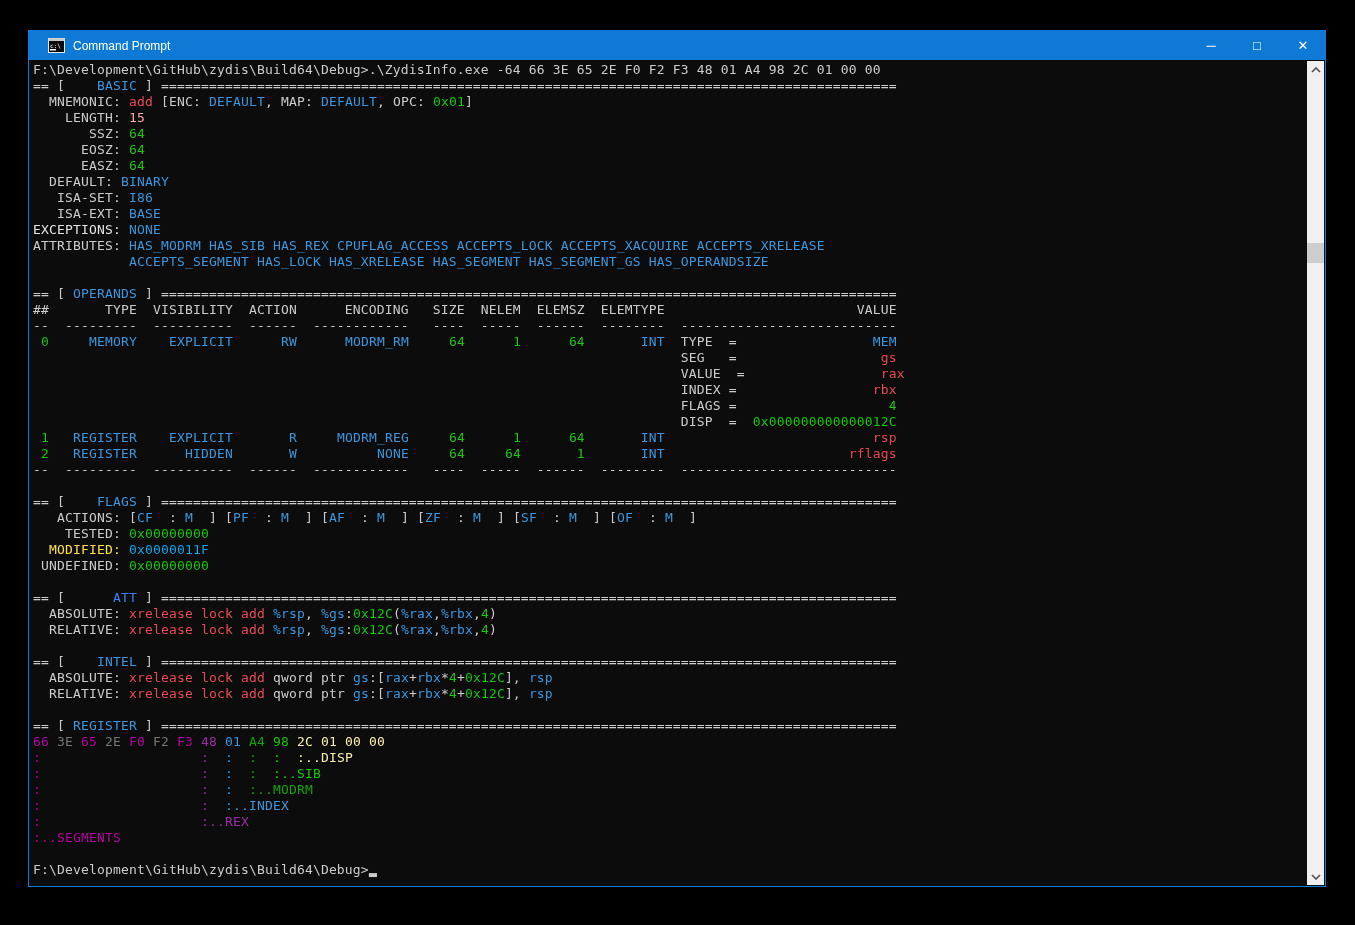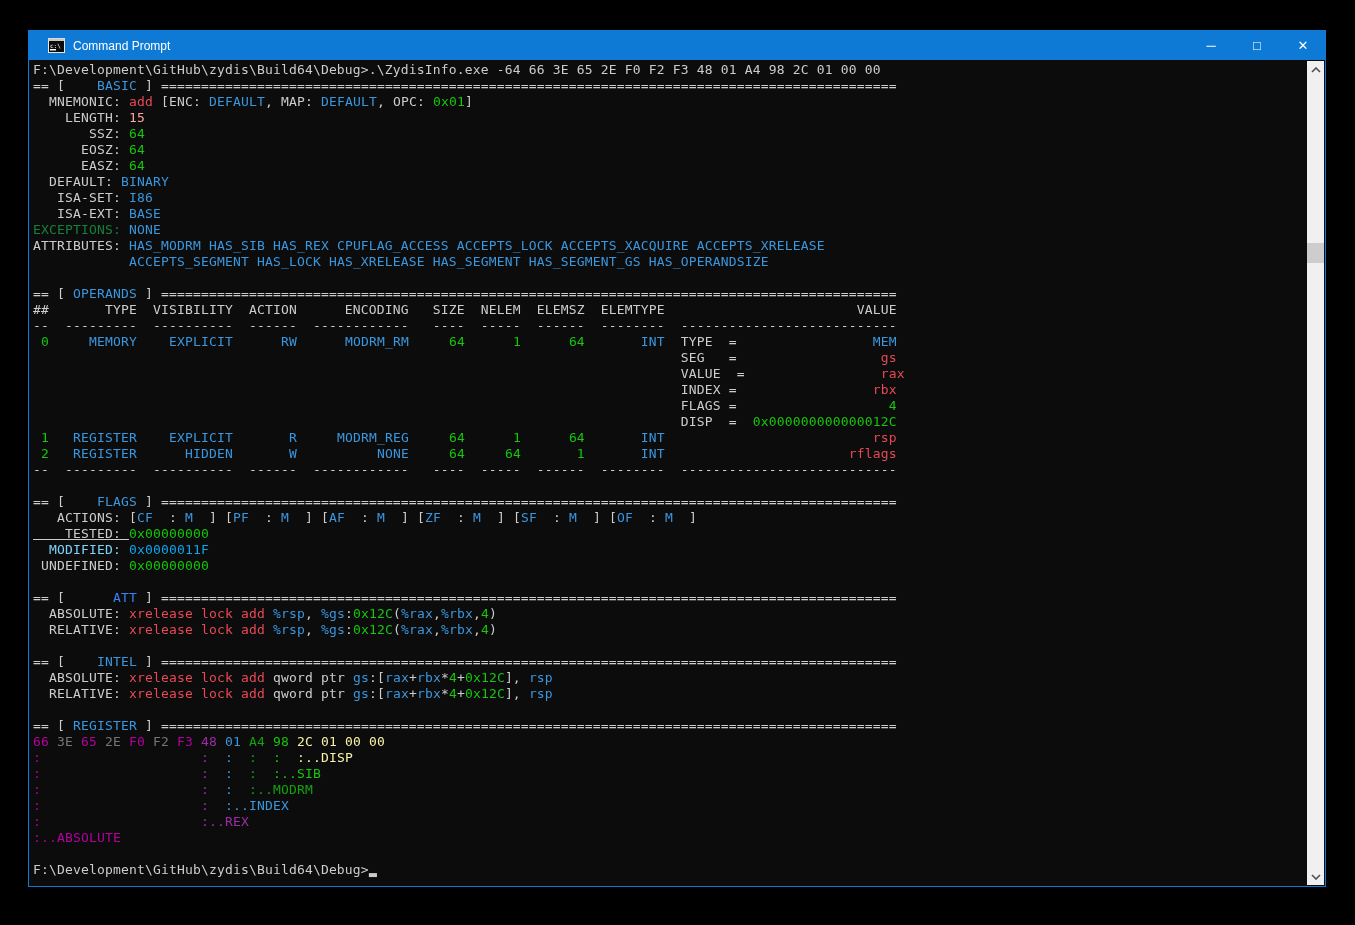--- a/index.html
+++ b/index.html
@@ -73,59 +73,59 @@
     <pre class="term"><span style="color: rgb(204, 204, 204);">F:\Development\GitHub\zydis\Build64\Debug&gt;.\ZydisInfo.exe -64 66 3E 65 2E F0 F2 F3 48 01 A4 98 2C 01 00 00</span>
 <span style="color: rgb(204, 204, 204);">== [ </span><span style="color: rgb(58, 150, 221);">   BASIC</span><span style="color: rgb(204, 204, 204);"> ] </span><span style="color: rgb(204, 204, 204);">============================================================================================</span>
 <span style="color: rgb(204, 204, 204);">  MNEMONIC: </span><span style="color: rgb(231, 72, 86);">add</span><span style="color: rgb(204, 204, 204);"> [ENC: </span><span style="color: rgb(58, 150, 221);">DEFAULT</span><span style="color: rgb(204, 204, 204);">, MAP: </span><span style="color: rgb(58, 150, 221);">DEFAULT</span><span style="color: rgb(204, 204, 204);">, OPC: </span><span style="color: rgb(22, 198, 12);">0x01</span><span style="color: rgb(204, 204, 204);">]</span>
 <span style="color: rgb(204, 204, 204);">    LENGTH: </span><span style="color: #fca5a5;">15</span>
 <span style="color: rgb(204, 204, 204);">       SSZ: </span><span style="color: rgb(22, 198, 12);">64</span>
 <span style="color: rgb(204, 204, 204);">      EOSZ: </span><span style="color: rgb(22, 198, 12);">64</span>
 <span style="color: rgb(204, 204, 204);">      EASZ: </span><span style="color: rgb(22, 198, 12);">64</span>
 <span style="color: rgb(204, 204, 204);">  DEFAULT: </span><span style="color: rgb(58, 150, 221);">BINARY</span>
 <span style="color: rgb(204, 204, 204);">   ISA-SET: </span><span style="color: rgb(58, 150, 221);">I86</span>
 <span style="color: rgb(204, 204, 204);">   ISA-EXT: </span><span style="color: rgb(58, 150, 221);">BASE</span>
-<span style="color: #15803d;">EXCEPTIONS: </span><span style="color: rgb(58, 150, 221);">NONE</span>
+<span style="color: #e5e5e5;">EXCEPTIONS: </span><span style="color: rgb(58, 150, 221);">NONE</span>
 <span style="color: rgb(204, 204, 204);">ATTRIBUTES: </span><span style="color: rgb(58, 150, 221);">HAS_MODRM HAS_SIB HAS_REX CPUFLAG_ACCESS ACCEPTS_LOCK ACCEPTS_XACQUIRE ACCEPTS_XRELEASE</span>
 <span style="color: rgb(204, 204, 204);">            </span><span style="color: rgb(58, 150, 221);">ACCEPTS_SEGMENT HAS_LOCK HAS_XRELEASE HAS_SEGMENT HAS_SEGMENT_GS HAS_OPERANDSIZE</span>
 
 <span style="color: rgb(204, 204, 204);">== [ </span><span style="color: rgb(58, 150, 221);">OPERANDS</span><span style="color: rgb(204, 204, 204);"> ] </span><span style="color: rgb(204, 204, 204);">============================================================================================</span>
 <span style="color: rgb(204, 204, 204);">##       TYPE  VISIBILITY  ACTION      ENCODING   SIZE  NELEM  ELEMSZ  ELEMTYPE                        VALUE</span>
 <span style="color: rgb(204, 204, 204);">--  ---------  ----------  ------  ------------   ----  -----  ------  --------  ---------------------------</span>
 <span style="color: rgb(22, 198, 12);"> 0</span><span style="color: rgb(204, 204, 204);">  </span><span style="color: rgb(58, 150, 221);">   MEMORY</span><span style="color: rgb(204, 204, 204);">  </span><span style="color: rgb(58, 150, 221);">  EXPLICIT</span><span style="color: rgb(204, 204, 204);">  </span><span style="color: rgb(58, 150, 221);">    RW</span><span style="color: rgb(204, 204, 204);">  </span><span style="color: rgb(58, 150, 221);">    MODRM_RM</span><span style="color: rgb(204, 204, 204);">   </span><span style="color: rgb(22, 198, 12);">  64</span><span style="color: rgb(204, 204, 204);">  </span><span style="color: rgb(22, 198, 12);">    1</span><span style="color: rgb(204, 204, 204);">  </span><span style="color: rgb(22, 198, 12);">    64</span><span style="color: rgb(204, 204, 204);">  </span><span style="color: rgb(58, 150, 221);">     INT</span><span style="color: rgb(204, 204, 204);">  TYPE  =</span><span style="color: rgb(58, 150, 221);">                 MEM</span>
 <span style="color: rgb(204, 204, 204);">                                                                                 </span><span style="color: rgb(204, 204, 204);">SEG   =</span><span style="color: rgb(231, 72, 86);">                  gs</span>
 <span style="color: rgb(204, 204, 204);">                                                                                 </span><span style="color: rgb(204, 204, 204);">VALUE  =</span><span style="color: rgb(231, 72, 86);">                 rax</span>
 <span style="color: rgb(204, 204, 204);">                                                                                 </span><span style="color: rgb(204, 204, 204);">INDEX =</span><span style="color: rgb(231, 72, 86);">                 rbx</span>
 <span style="color: rgb(204, 204, 204);">                                                                                 </span><span style="color: rgb(204, 204, 204);">FLAGS =</span><span style="color: rgb(22, 198, 12);">                   4</span>
 <span style="color: rgb(204, 204, 204);">                                                                                 </span><span style="color: rgb(204, 204, 204);">DISP  =</span><span style="color: rgb(22, 198, 12);">  0x000000000000012C</span>
 <span style="color: rgb(22, 198, 12);"> 1</span><span style="color: rgb(204, 204, 204);">  </span><span style="color: rgb(58, 150, 221);"> REGISTER</span><span style="color: rgb(204, 204, 204);">  </span><span style="color: rgb(58, 150, 221);">  EXPLICIT</span><span style="color: rgb(204, 204, 204);">  </span><span style="color: rgb(58, 150, 221);">     R</span><span style="color: rgb(204, 204, 204);">  </span><span style="color: rgb(58, 150, 221);">   MODRM_REG</span><span style="color: rgb(204, 204, 204);">   </span><span style="color: rgb(22, 198, 12);">  64</span><span style="color: rgb(204, 204, 204);">  </span><span style="color: rgb(22, 198, 12);">    1</span><span style="color: rgb(204, 204, 204);">  </span><span style="color: rgb(22, 198, 12);">    64</span><span style="color: rgb(204, 204, 204);">  </span><span style="color: rgb(58, 150, 221);">     INT</span><span style="color: rgb(231, 72, 86);">                          rsp</span>
 <span style="color: rgb(22, 198, 12);"> 2</span><span style="color: rgb(204, 204, 204);">  </span><span style="color: rgb(58, 150, 221);"> REGISTER</span><span style="color: rgb(204, 204, 204);">  </span><span style="color: rgb(58, 150, 221);">    HIDDEN</span><span style="color: rgb(204, 204, 204);">  </span><span style="color: rgb(58, 150, 221);">     W</span><span style="color: rgb(204, 204, 204);">  </span><span style="color: rgb(58, 150, 221);">        NONE</span><span style="color: rgb(204, 204, 204);">   </span><span style="color: rgb(22, 198, 12);">  64</span><span style="color: rgb(204, 204, 204);">  </span><span style="color: rgb(22, 198, 12);">   64</span><span style="color: rgb(204, 204, 204);">  </span><span style="color: rgb(22, 198, 12);">     1</span><span style="color: rgb(204, 204, 204);">  </span><span style="color: rgb(58, 150, 221);">     INT</span><span style="color: rgb(231, 72, 86);">                       rflags</span>
 <span style="color: rgb(204, 204, 204);">--  ---------  ----------  ------  ------------   ----  -----  ------  --------  ---------------------------</span>
 
 <span style="color: rgb(204, 204, 204);">== [ </span><span style="color: rgb(58, 150, 221);">   FLAGS</span><span style="color: rgb(204, 204, 204);"> ] </span><span style="color: rgb(204, 204, 204);">============================================================================================</span>
 <span style="color: rgb(204, 204, 204);">   ACTIONS: [</span><span style="color: rgb(58, 150, 221);">CF</span><span style="color: rgb(204, 204, 204);">  : </span><span style="color: rgb(58, 150, 221);">M</span><span style="color: rgb(204, 204, 204);">  ] [</span><span style="color: rgb(58, 150, 221);">PF</span><span style="color: rgb(204, 204, 204);">  : </span><span style="color: rgb(58, 150, 221);">M</span><span style="color: rgb(204, 204, 204);">  ] [</span><span style="color: rgb(58, 150, 221);">AF</span><span style="color: rgb(204, 204, 204);">  : </span><span style="color: rgb(58, 150, 221);">M</span><span style="color: rgb(204, 204, 204);">  ] [</span><span style="color: rgb(58, 150, 221);">ZF</span><span style="color: rgb(204, 204, 204);">  : </span><span style="color: rgb(58, 150, 221);">M</span><span style="color: rgb(204, 204, 204);">  ] [</span><span style="color: rgb(58, 150, 221);">SF</span><span style="color: rgb(204, 204, 204);">  : </span><span style="color: rgb(58, 150, 221);">M</span><span style="color: rgb(204, 204, 204);">  ] [</span><span style="color: rgb(58, 150, 221);">OF</span><span style="color: rgb(204, 204, 204);">  : </span><span style="color: rgb(58, 150, 221);">M</span><span style="color: rgb(204, 204, 204);">  ]</span>
-<span style="color: rgb(204, 204, 204); text-decoration: underline;">    TESTED: </span><span style="color: rgb(22, 198, 12);">0x00000000</span>
-<span style="color: #7dd3fc;">  MODIFIED: </span><span style="color: #0ea5e9;">0x0000011F</span>
+<span style="color: rgb(204, 204, 204);">    TESTED: </span><span style="color: rgb(22, 198, 12);">0x00000000</span>
+<span style="color: #fde047;">  MODIFIED: </span><span style="color: #0ea5e9;">0x0000011F</span>
 <span style="color: rgb(204, 204, 204);"> UNDEFINED: </span><span style="color: rgb(22, 198, 12);">0x00000000</span>
 
 <span style="color: rgb(204, 204, 204);">== [ </span><span style="color: #3b82f6;">     ATT</span><span style="color: rgb(204, 204, 204);"> ] </span><span style="color: rgb(204, 204, 204);">============================================================================================</span>
 <span style="color: rgb(204, 204, 204);">  ABSOLUTE: </span><span style="color: rgb(231, 72, 86);">xrelease lock add</span><span style="color: rgb(204, 204, 204);"> </span><span style="color: rgb(58, 150, 221);">%rsp</span><span style="color: rgb(204, 204, 204);">, </span><span style="color: rgb(58, 150, 221);">%gs</span><span style="color: rgb(204, 204, 204);">:</span><span style="color: rgb(22, 198, 12);">0x12C</span><span style="color: rgb(204, 204, 204);">(</span><span style="color: rgb(58, 150, 221);">%rax</span><span style="color: rgb(204, 204, 204);">,</span><span style="color: rgb(58, 150, 221);">%rbx</span><span style="color: rgb(204, 204, 204);">,</span><span style="color: rgb(22, 198, 12);">4</span><span style="color: rgb(204, 204, 204);">)</span>
 <span style="color: rgb(204, 204, 204);">  RELATIVE: </span><span style="color: rgb(231, 72, 86);">xrelease lock add</span><span style="color: rgb(204, 204, 204);"> </span><span style="color: rgb(58, 150, 221);">%rsp</span><span style="color: rgb(204, 204, 204);">, </span><span style="color: rgb(58, 150, 221);">%gs</span><span style="color: rgb(204, 204, 204);">:</span><span style="color: rgb(22, 198, 12);">0x12C</span><span style="color: rgb(204, 204, 204);">(</span><span style="color: rgb(58, 150, 221);">%rax</span><span style="color: rgb(204, 204, 204);">,</span><span style="color: rgb(58, 150, 221);">%rbx</span><span style="color: rgb(204, 204, 204);">,</span><span style="color: rgb(22, 198, 12);">4</span><span style="color: rgb(204, 204, 204);">)</span>
 
 <span style="color: rgb(204, 204, 204);">== [ </span><span style="color: rgb(58, 150, 221);">   INTEL</span><span style="color: rgb(204, 204, 204);"> ] </span><span style="color: rgb(204, 204, 204);">============================================================================================</span>
 <span style="color: rgb(204, 204, 204);">  ABSOLUTE: </span><span style="color: rgb(231, 72, 86);">xrelease lock add</span><span style="color: rgb(204, 204, 204);"> qword ptr </span><span style="color: rgb(58, 150, 221);">gs</span><span style="color: rgb(204, 204, 204);">:[</span><span style="color: rgb(58, 150, 221);">rax</span><span style="color: rgb(204, 204, 204);">+</span><span style="color: rgb(58, 150, 221);">rbx</span><span style="color: rgb(204, 204, 204);">*</span><span style="color: rgb(22, 198, 12);">4</span><span style="color: rgb(204, 204, 204);">+</span><span style="color: rgb(22, 198, 12);">0x12C</span><span style="color: rgb(204, 204, 204);">], </span><span style="color: rgb(58, 150, 221);">rsp</span>
 <span style="color: rgb(204, 204, 204);">  RELATIVE: </span><span style="color: rgb(231, 72, 86);">xrelease lock add</span><span style="color: rgb(204, 204, 204);"> qword ptr </span><span style="color: rgb(58, 150, 221);">gs</span><span style="color: rgb(204, 204, 204);">:[</span><span style="color: rgb(58, 150, 221);">rax</span><span style="color: rgb(204, 204, 204);">+</span><span style="color: rgb(58, 150, 221);">rbx</span><span style="color: rgb(204, 204, 204);">*</span><span style="color: rgb(22, 198, 12);">4</span><span style="color: rgb(204, 204, 204);">+</span><span style="color: rgb(22, 198, 12);">0x12C</span><span style="color: rgb(204, 204, 204);">], </span><span style="color: rgb(58, 150, 221);">rsp</span>
 
 <span style="color: rgb(204, 204, 204);">== [ </span><span style="color: rgb(58, 150, 221);">REGISTER</span><span style="color: rgb(204, 204, 204);"> ] </span><span style="color: rgb(204, 204, 204);">============================================================================================</span>
 <span style="color: rgb(180, 0, 158);">66</span><span style="color: rgb(204, 204, 204);"> </span><span style="color: rgb(118, 118, 118);">3E</span><span style="color: rgb(204, 204, 204);"> </span><span style="color: rgb(180, 0, 158);">65</span><span style="color: rgb(204, 204, 204);"> </span><span style="color: rgb(118, 118, 118);">2E</span><span style="color: rgb(204, 204, 204);"> </span><span style="color: rgb(180, 0, 158);">F0</span><span style="color: rgb(204, 204, 204);"> </span><span style="color: rgb(118, 118, 118);">F2</span><span style="color: rgb(204, 204, 204);"> </span><span style="color: rgb(180, 0, 158);">F3</span><span style="color: rgb(204, 204, 204);"> </span><span style="color: rgb(155, 45, 168);">48</span><span style="color: rgb(204, 204, 204);"> </span><span style="color: rgb(58, 150, 221);">01</span><span style="color: rgb(204, 204, 204);"> </span><span style="color: rgb(19, 161, 14);">A4</span><span style="color: rgb(204, 204, 204);"> </span><span style="color: rgb(22, 198, 12);">98</span><span style="color: rgb(204, 204, 204);"> </span><span style="color: rgb(249, 241, 165);">2C 01 00 00</span>
 <span style="color: rgb(180, 0, 158);">:</span><span style="color: rgb(204, 204, 204);">                    </span><span style="color: rgb(155, 45, 168);">:</span><span style="color: rgb(204, 204, 204);">  </span><span style="color: rgb(58, 150, 221);">:</span><span style="color: rgb(204, 204, 204);">  </span><span style="color: rgb(19, 161, 14);">:</span><span style="color: rgb(204, 204, 204);">  </span><span style="color: rgb(22, 198, 12);">:</span><span style="color: rgb(204, 204, 204);">  </span><span style="color: rgb(249, 241, 165);">:..DISP</span>
 <span style="color: rgb(180, 0, 158);">:</span><span style="color: rgb(204, 204, 204);">                    </span><span style="color: rgb(155, 45, 168);">:</span><span style="color: rgb(204, 204, 204);">  </span><span style="color: rgb(58, 150, 221);">:</span><span style="color: rgb(204, 204, 204);">  </span><span style="color: rgb(19, 161, 14);">:</span><span style="color: rgb(204, 204, 204);">  </span><span style="color: rgb(22, 198, 12);">:..SIB</span>
 <span style="color: rgb(180, 0, 158);">:</span><span style="color: rgb(204, 204, 204);">                    </span><span style="color: rgb(155, 45, 168);">:</span><span style="color: rgb(204, 204, 204);">  </span><span style="color: rgb(58, 150, 221);">:</span><span style="color: rgb(204, 204, 204);">  </span><span style="color: rgb(19, 161, 14);">:..MODRM</span>
 <span style="color: rgb(180, 0, 158);">:</span><span style="color: rgb(204, 204, 204);">                    </span><span style="color: rgb(155, 45, 168);">:</span><span style="color: rgb(204, 204, 204);">  </span><span style="color: rgb(58, 150, 221);">:..INDEX</span>
 <span style="color: rgb(180, 0, 158);">:</span><span style="color: rgb(204, 204, 204);">                    </span><span style="color: rgb(155, 45, 168);">:..REX</span>
-<span style="color: rgb(180, 0, 158);">:..ABSOLUTE</span>
+<span style="color: rgb(180, 0, 158);">:..SEGMENTS</span>
 
 <span style="color: rgb(204, 204, 204);">F:\Development\GitHub\zydis\Build64\Debug&gt;</span><span style="color: rgb(204, 204, 204);">▂</span>
 </pre>
     <div class="scrollbar" style="background: rgb(240, 240, 240);">
       <div class="sb-arrow up" style="color: rgb(80, 80, 80);">
         <svg width="10" height="6" viewBox="0 0 10 6">
             <polyline points="1,5 5,1 9,5" fill="none" stroke="currentColor" stroke-width="1.6"></polyline>
           </svg>
       </div>
       <div class="sb-thumb" style="background: rgb(205, 205, 205);"></div>

